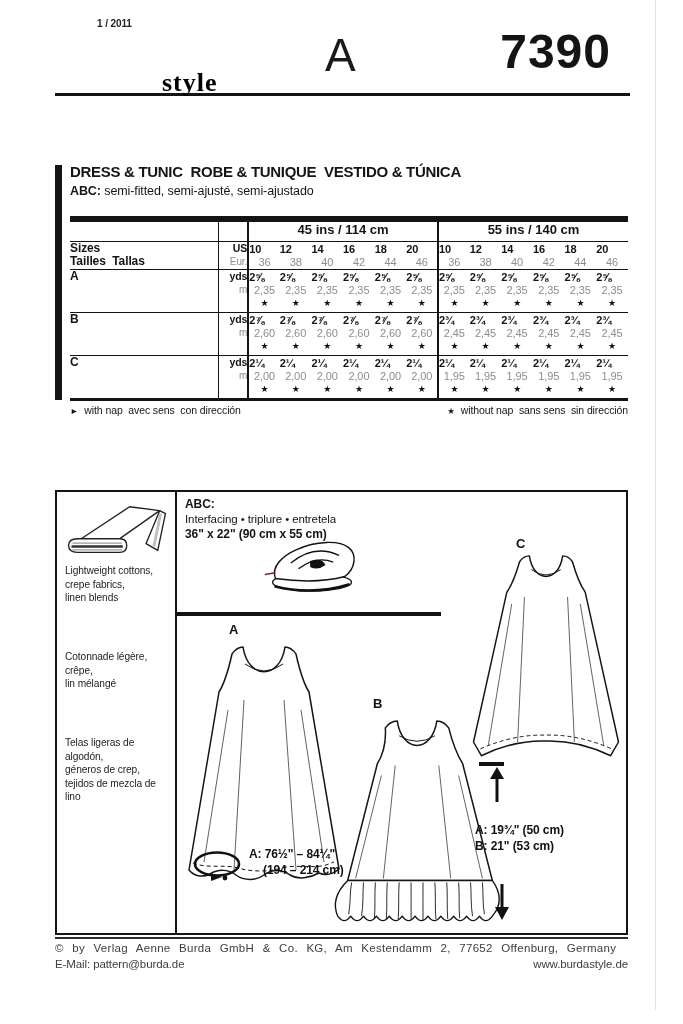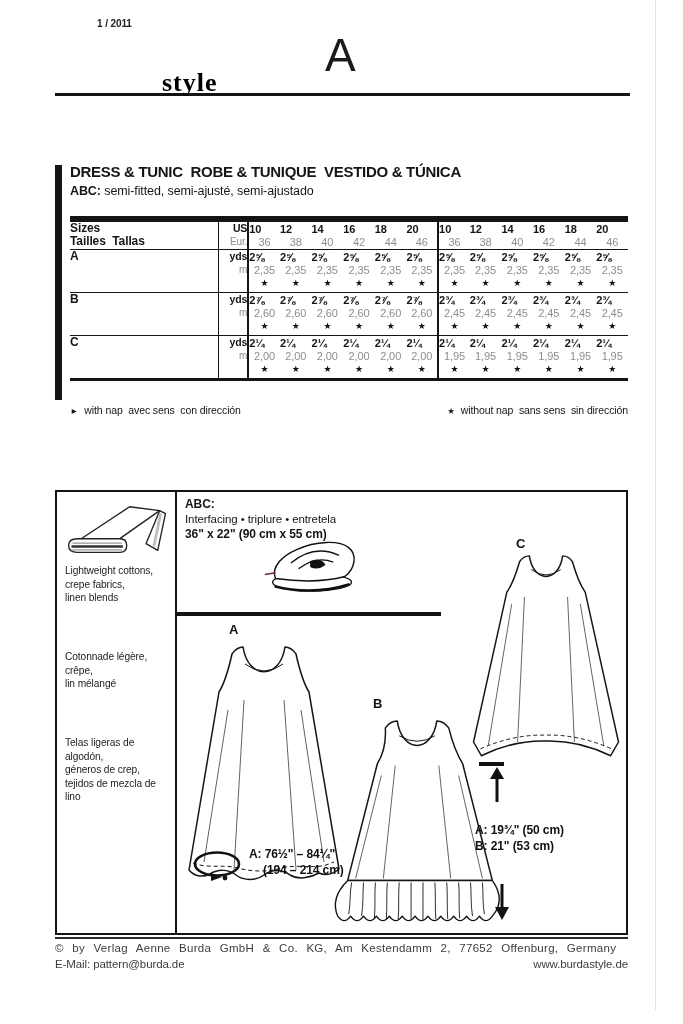--- a/index.html
+++ b/index.html
@@ -72,20 +72,21 @@
   svg { display:block; }
 </style>
 </head>
 <body>
 
 <div id="page">
 
   <div class="abs issue">1 / 2011</div>
   <div class="abs brand-sub">style</div>
   <div class="abs view-letter">A</div>
+  <div class="abs pattern-no">7390</div>
   <div class="abs header-rule"></div>
 
   <div class="abs left-bar"></div>
   <div class="abs doc-title pre">DRESS &amp; TUNIC  ROBE &amp; TUNIQUE  VESTIDO &amp; TÚNICA</div>
   <div class="abs fit-line">
     <b>ABC:</b>
     <span>semi-fitted, semi-ajusté, semi-ajustado</span>
   </div>
 
   <table class="yt">
@@ -99,20 +100,26 @@
         <col style="width:31.6px">
         <col style="width:31.6px">
       <col style="width:31.6px">
         <col style="width:31.6px">
         <col style="width:31.6px">
         <col style="width:31.6px">
         <col style="width:31.6px">
         <col style="width:31.6px">
     </colgroup>
     <tbody>
+        <tr class="grp-row">
+      <td></td>
+          <td class="unit-col"></td>
+      <td class="grp" colspan="6">45 ins / 114 cm</td>
+      <td class="grp g2" colspan="6">55 ins / 140 cm</td>
+    </tr>
     <tr class="size-row">
       <td class="lbl-col">
         <div>Sizes</div>
         <div class="pre">Tailles  Tallas</div>
       </td>
       <td class="unit-col">
         <div class="u-top">US</div>
         <div class="u-bot">Eur.</div>
       </td>
       <td>

